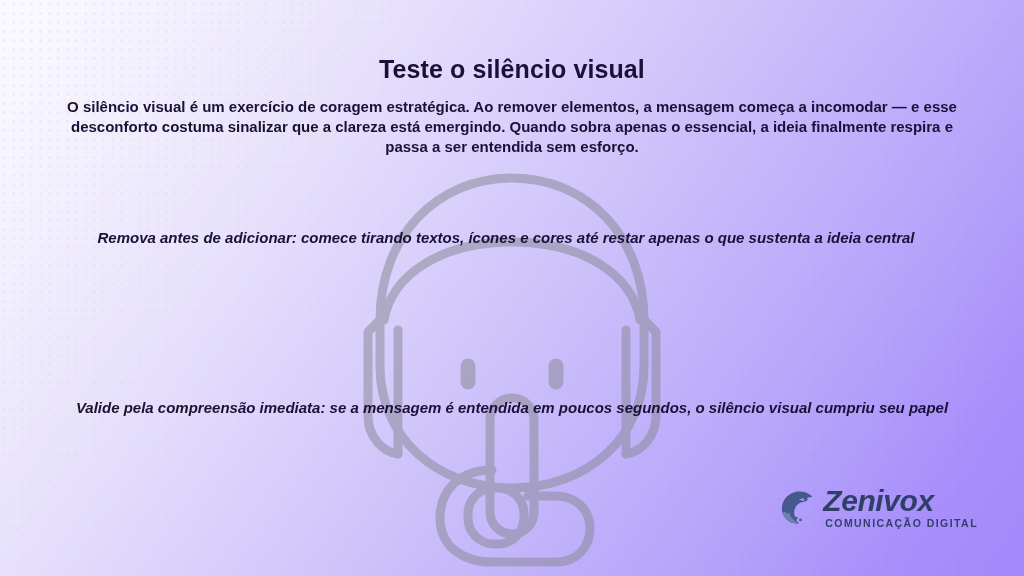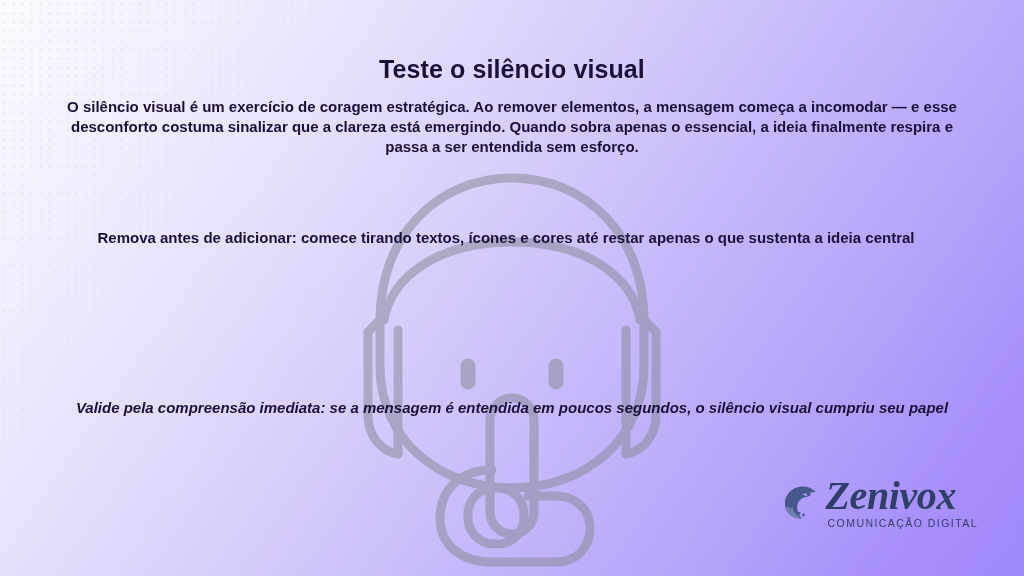--- a/index.html
+++ b/index.html
@@ -76,47 +76,47 @@
     left: 50px;
     right: 50px;
     text-align: center;
     font-size: 15px;
     font-weight: 700;
     line-height: 1.33;
     color: #1a1038;
     margin: 0;
   }
   .para.intro   { top: 97px; left: 56px; right: 56px; }
-  .para.point-1 { top: 228px; left: 50px; right: 62px; }
+  .para.point-1 { top: 228px; left: 50px; right: 62px; font-style: italic; }
   .para.point-2 { top: 313px; left: 110px; right: 110px; }
   .para.point-3 { top: 398px; left: 58px; right: 58px; font-style: italic; }
 
   
   #logo {
     position: absolute;
     right: 46px;
     bottom: 48px;
     display: flex;
     align-items: center;
     gap: 7px;
   }
   #logo .mark { width: 38px; height: 38px; flex: 0 0 38px; }
   #logo .mark svg { display: block; width: 100%; height: 100%; }
   #logo .words { display: flex; flex-direction: column; line-height: 1; }
   #logo .brand {
-    font-family: Liberation Serif, serif;
+    font-family: Liberation Sans, sans-serif;
     font-style: italic;
     font-weight: 700;
-    font-size: 40px;
+    font-size: 30px;
     color: #2f3f68;
     letter-spacing: -0.4px;
   }
   #logo .tagline {
     font-size: 10.5px;
-    font-weight: 400;
+    font-weight: 700;
     color: #33406a;
     letter-spacing: 1.45px;
     margin-top: 2px;
     margin-left: 2px;
   }
 </style>
 </head>
 <body>
 
 <div id="slide">

